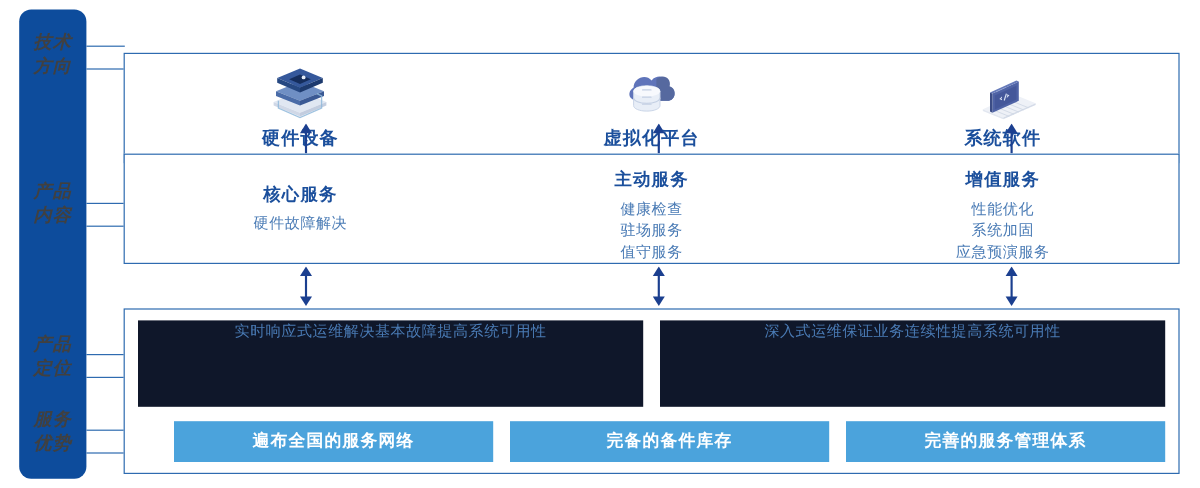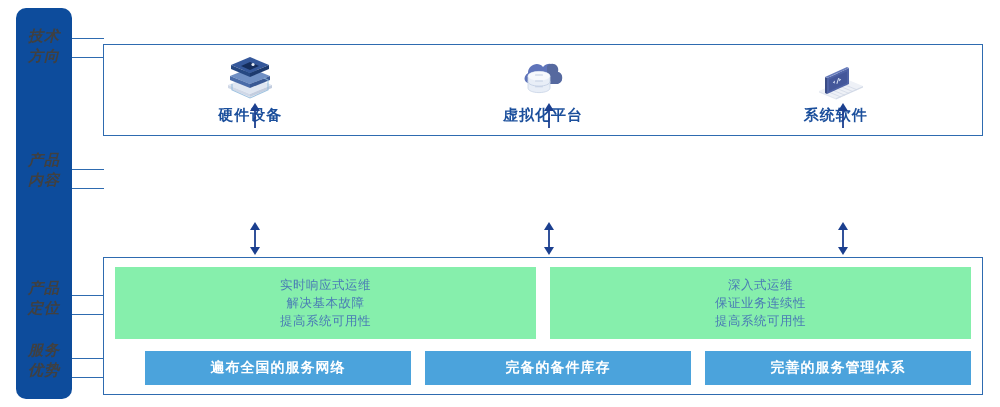--- a/index.html
+++ b/index.html
@@ -83,23 +83,23 @@
     font-size: 12.5px; color: #4A7BB5; line-height: 18px; letter-spacing: .5px;
   }
   .content-cell.shift-down { justify-content: center; padding-top: 0; }
   .content-cell.shift-down .c-title { margin-bottom: 5px; }
 
   
   .bottom-inner { position: absolute; inset: 0; padding: 9px 11px; }
   .gray-row { display: flex; gap: 14px; height: 72px; }
   .gray-box {
     flex: 1 1 0;
-    background: #86efac;
-    display: flex; flex-direction: column;
-    align-items: center; justify-content: center;
+    background: #0f172a;
+    display: flex; flex-direction: row;
+    justify-content: center;
   }
   .gray-box .g-line {
     font-size: 12.5px; color: #4A7BB5; line-height: 18px; letter-spacing: .5px;
   }
   .blue-row { display: flex; gap: 14px; height: 34px; margin-top: 12px; margin-left: 30px; }
   .blue-box {
     flex: 1 1 0;
     background: #4BA3DC;
     display: flex; align-items: center; justify-content: center;
     color: #ffffff; font-size: 14px; font-weight: bold; letter-spacing: 1px;
@@ -238,20 +238,44 @@
         <rect x="5.1" y="6" width="1.8" height="19" fill="#1B3F8F"></rect>
       </svg>
   </div>
   <div class="arrow" style="left:837px; top:103px;">
     <svg width="12" height="25" viewBox="0 0 12 25">
         <polygon points="6,0 11,8 1,8" fill="#1B3F8F"></polygon>
         <rect x="5.1" y="6" width="1.8" height="19" fill="#1B3F8F"></rect>
       </svg>
   </div>
 
+  <div class="section" id="sec-content">
+    <div class="content-row">
+
+      <div class="content-cell shift-down">
+        <div class="c-title">核心服务</div>
+        <div class="c-item">硬件故障解决</div>
+      </div>
+
+      <div class="content-cell">
+        <div class="c-title">主动服务</div>
+        <div class="c-item">健康检查</div>
+        <div class="c-item">驻场服务</div>
+        <div class="c-item">值守服务</div>
+      </div>
+
+      <div class="content-cell">
+        <div class="c-title">增值服务</div>
+        <div class="c-item">性能优化</div>
+        <div class="c-item">系统加固</div>
+        <div class="c-item">应急预演服务</div>
+      </div>
+
+    </div>
+  </div>
 
   <div class="arrow" style="left:249px; top:222px;">
     <svg width="12" height="33" viewBox="0 0 12 33">
         <polygon points="6,0 11,8 1,8" fill="#1B3F8F"></polygon>
         <rect x="5.1" y="6" width="1.8" height="21" fill="#1B3F8F"></rect>
         <polygon points="6,33 11,25 1,25" fill="#1B3F8F"></polygon>
       </svg>
   </div>
   <div class="arrow" style="left:543px; top:222px;">
     <svg width="12" height="33" viewBox="0 0 12 33">

